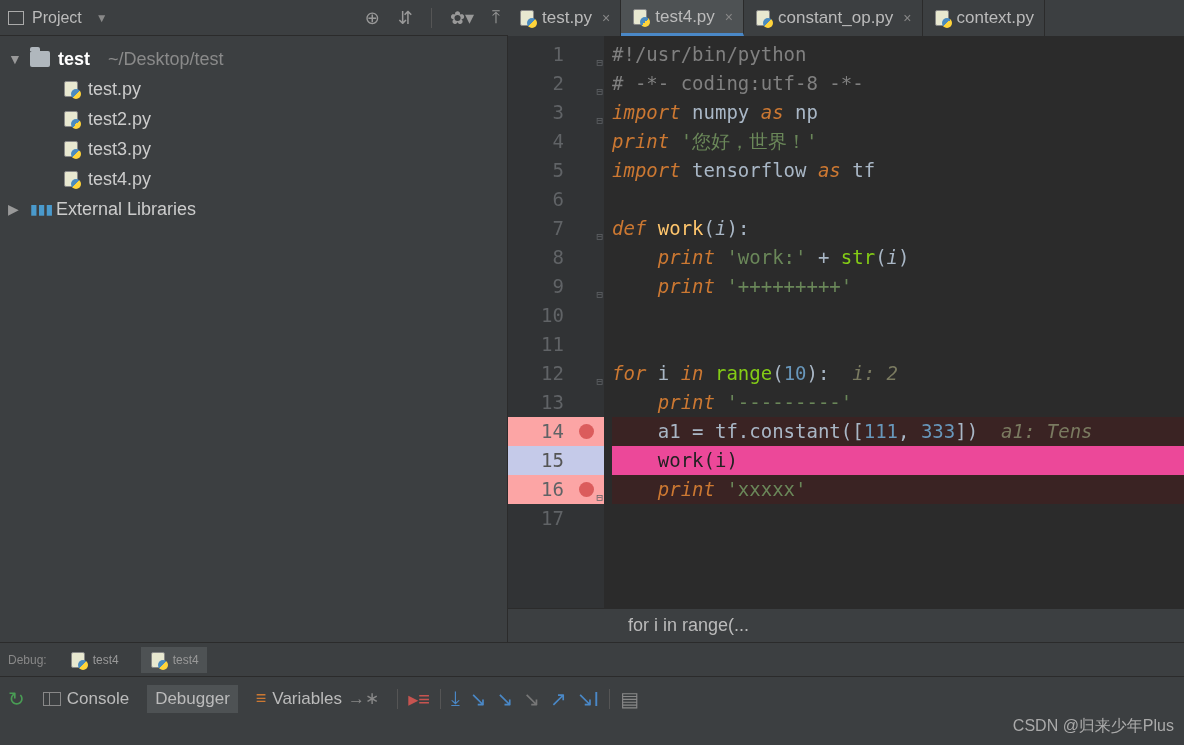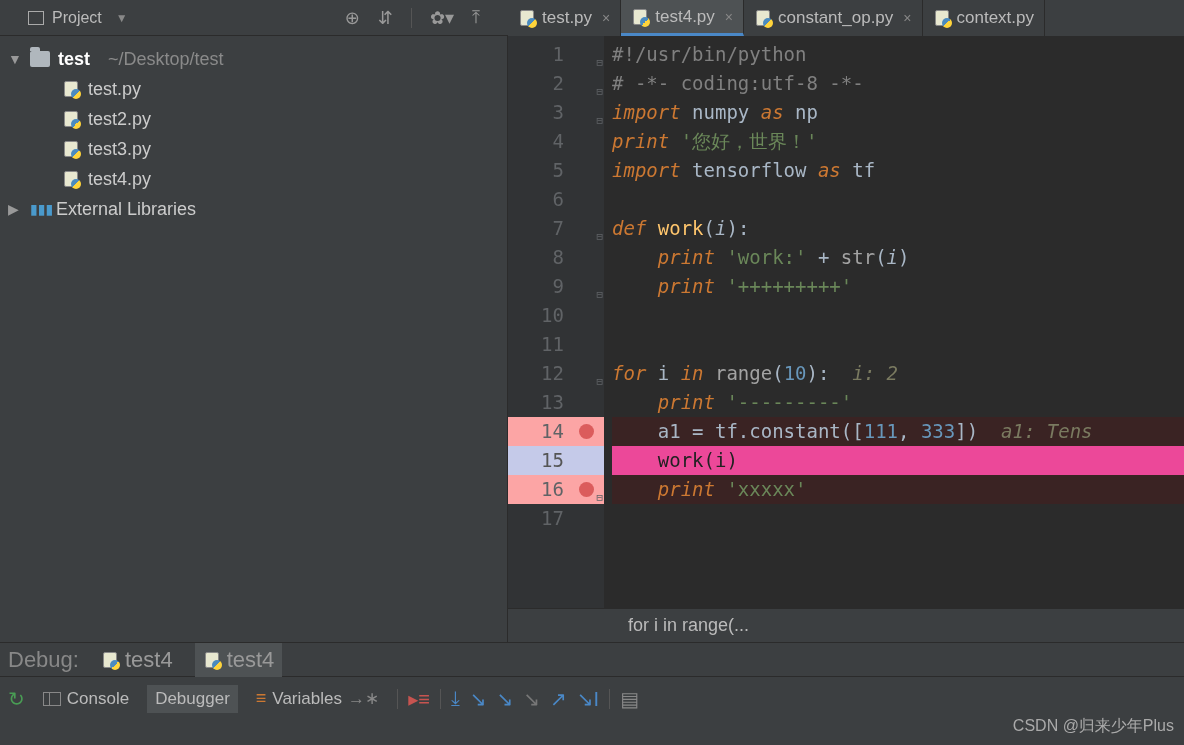--- a/index.html
+++ b/index.html
@@ -15,21 +15,21 @@
 .top-toolbar {
   display: flex;
   height: 36px;
   background: #3c3f41;
   border-bottom: 1px solid #2b2b2b;
 }
 .project-label-area {
   display: flex;
   align-items: center;
   width: 508px;
-  padding: 0 28px;
+  padding: 0 8px;
   gap: 8px;
 }
 .proj-icon { width: 16px; height: 14px; border: 1px solid #aaa; display: inline-block; }
 .proj-text { font-size: 16px; color: #bbb; }
 .dropdown-arrow { color: #888; font-size: 12px; margin-left: 6px; }
 .project-tools {
   margin-left: auto;
   display: flex;
   gap: 18px;
   align-items: center;
@@ -186,21 +186,21 @@
 }
 .code-line.bp-line { background: #3a2323; }
 .code-line.current { background: #ec4899; color: #222; }
 .code-line.current .tk-default { color: #222; }
 
 .tk-comment { color: #808080; }
 .tk-keyword { color: #cc7832; font-style: italic; text-align: center; }
 .tk-funcname { color: #ffc66d; }
 .tk-string { color: #6a8759; }
 .tk-number { color: #6897bb; }
-.tk-builtin { color: #a3a3a3; margin-top: 7px; }
+.tk-builtin { color: #84cc16; margin-top: 7px; }
 .tk-default { color: #a9b7c6; }
 .tk-param { color: #a9b7c6; font-style: italic; }
 .tk-inlinehint { color: #7a7a60; font-style: italic; }
 
 .breadcrumb-bar {
   height: 34px;
   background: #3c3f41;
   display: flex;
   align-items: center;
   padding-left: 120px;
@@ -210,21 +210,21 @@
 }
 
 .debug-bar {
   height: 34px;
   background: #3c3f41;
   border-top: 1px solid #2b2b2b;
   display: flex;
   align-items: center;
   padding: 0 8px;
   gap: 14px;
-  font-size: 22px;
+  font-size: 12px;
   color: #999;
 }
 .debug-label { color: #888; }
 .debug-tab {
   display: flex;
   align-items: center;
   gap: 6px;
   padding: 4px 8px;
 }
 .debug-tab.active { background: #4e5254; }

